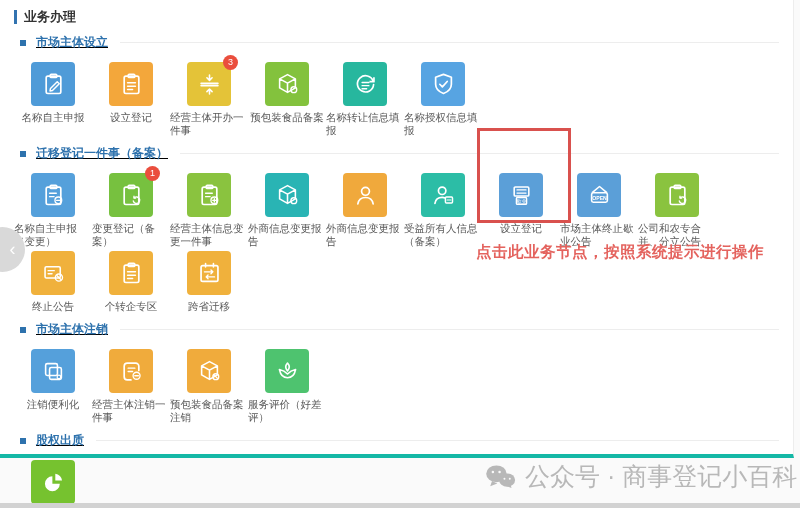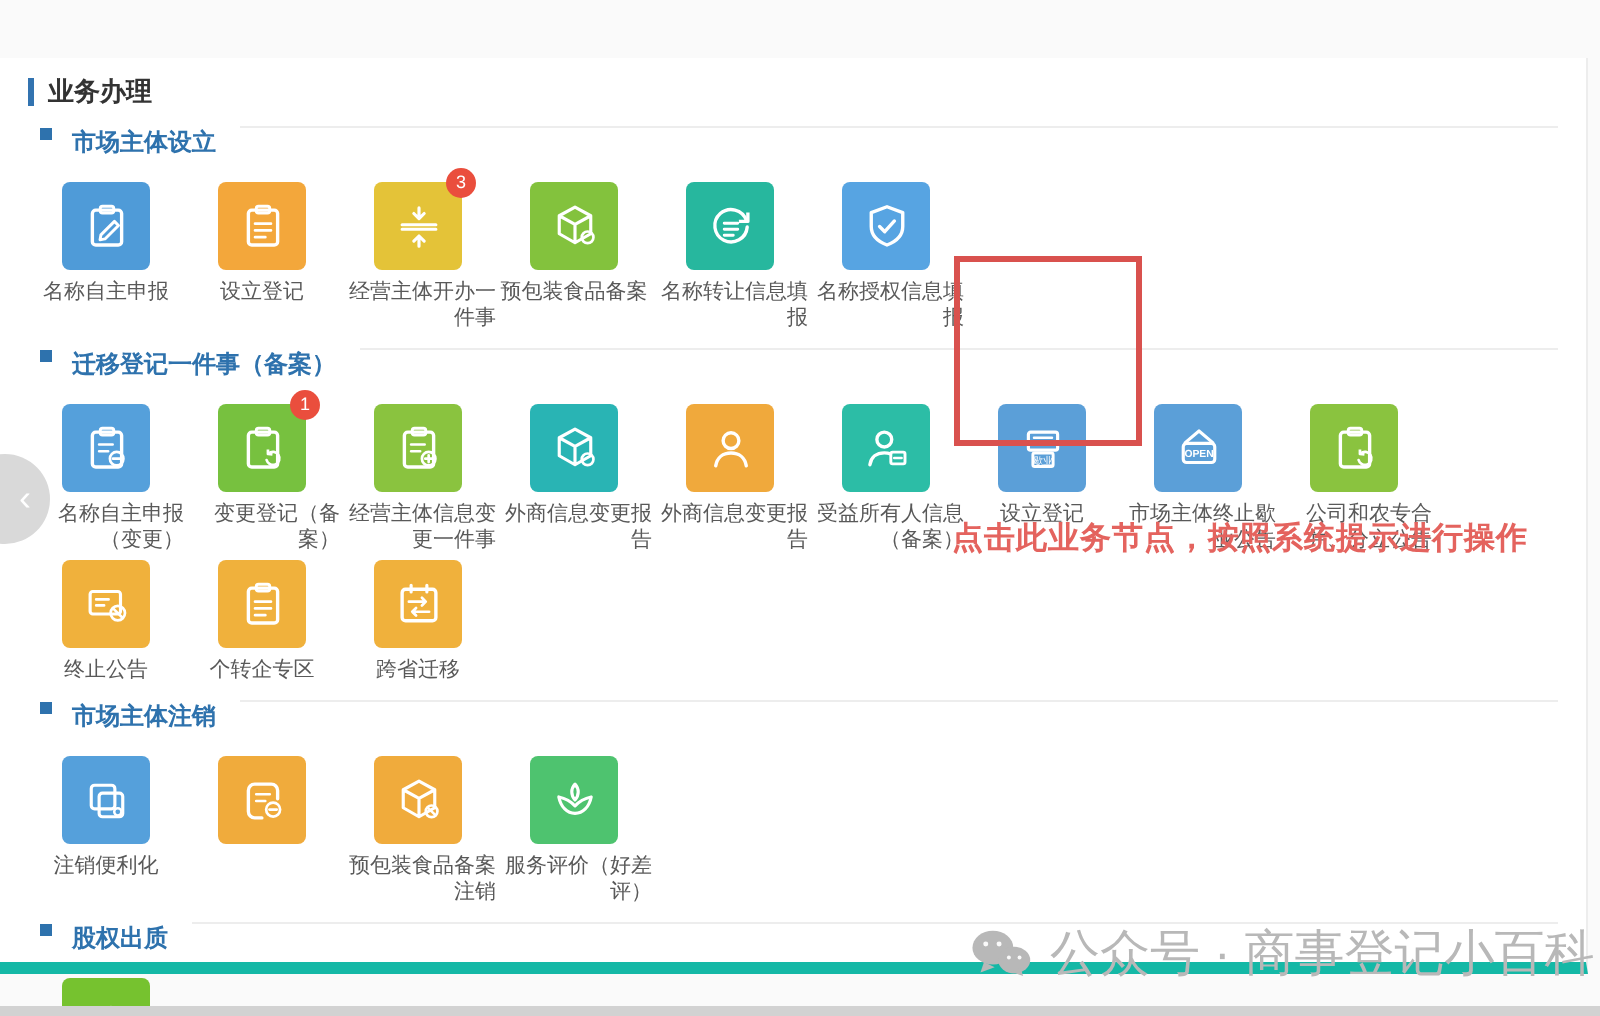--- a/index.html
+++ b/index.html
@@ -1,38 +1,38 @@
 <!DOCTYPE html>
 <html><head>
 <meta charset="utf-8">
 <style>
   * { margin:0; padding:0; box-sizing:border-box; }
   body { font-family:"Liberation Sans","DejaVu Sans",sans-serif; }
   .page { position:relative; width:800px; height:508px; background:#fafafa; overflow:hidden; }
   .panel { position:absolute; left:0; top:0; width:794px; height:458px; background:#fff;
-           border-right:1px solid #ededed; border-bottom:6px solid #14b8a6; padding:8px 6px 0 14px;margin-top:29px; }
+           border-right:1px solid #ededed; border-bottom:4px solid #14b8a6; padding:8px 6px 0 14px; }
   .panel-header { display:flex; align-items:center; margin-bottom:8px; }
   .vbar { width:3px; height:14px; background:#3273b0; margin-right:7px; }
   .p-title { font-size:13px; font-weight:bold; color:#333; }
   .warning { font-size:11.5px; color:#e34a4a; margin-left:16px; }
-  .sec-header { display:flex; align-items:flex-start; margin:5px 0 11px; }
+  .sec-header { display:flex; align-items:center; margin:5px 0 11px;text-decoration:underline; }
   .bullet { width:6px; height:6px; background:#2e72ad; margin:1px 10px 0 6px; }
   .sec-title { font-size:12px; font-weight:bold; color:#2e72ad; white-space:nowrap; }
   .rule { flex:1; height:1px; background:#ededed; margin:0 8px 0 12px; }
   .grid { display:flex; flex-wrap:wrap; align-items:flex-start; }
   .item { width:78px; display:flex; flex-direction:column; align-items:center; margin-bottom:3px; cursor:pointer; }
   .tile { position:relative; width:44px; height:44px; border-radius:4px; display:flex;
           align-items:center; justify-content:center; margin-bottom:5px; }
   .ic { width:27px; height:27px; }
-  .lbl { font-size:10.5px; line-height:13px; color:#595959; text-align:right; }
+  .lbl { font-size:10.5px; line-height:13px; color:#595959; text-align:left; }
   .badge { position:absolute; top:-7px; right:-7px; min-width:15px; height:15px; border-radius:8px;
            background:#ea4e3d; color:#fff; font-size:9px; line-height:15px; text-align:center; padding:0 4px; }
   .highlight-box { position:absolute; left:477px; top:128px; width:94px; height:95px;
                    border:3px solid #d9514e; z-index:5; pointer-events:none; }
-  .annotation { position:absolute; left:476px; top:259px; width:310px; font-size:15.5px;
+  .annotation { position:absolute; left:476px; top:242px; width:310px; font-size:15.5px;
                 font-weight:bold; color:#e4635e; letter-spacing:0.5px; z-index:5; }
   .carousel-prev { position:absolute; left:-20px; top:227px; width:45px; height:45px; border-radius:50%;
                    background:#d9d9d9; display:flex; align-items:center; justify-content:center;
                    padding-left:20px; color:#fff; font-size:18px; z-index:6; cursor:pointer; }
   .watermark { position:absolute; left:484px; top:460px; display:flex; align-items:center; gap:9px;
                color:#b8b8b8; font-size:25px; }
   .wm-icon { width:32px; height:27px; }
   .bottom-strip { position:absolute; left:0; bottom:0; width:800px; height:5px; background:#d2d2d2; }
   svg.defs { position:absolute; width:0; height:0; }
 </style>
@@ -339,20 +339,21 @@
             </svg>
           </div>
           <div class="lbl">注销便利化</div>
         </div>
       <div class="item">
           <div class="tile" style="background: rgb(240, 171, 60);">
             <svg class="ic">
               <use href="#i-doc-minus"></use>
             </svg>
           </div>
+          <div class="lbl">经营主体注销一件事</div>
         </div>
       <div class="item">
           <div class="tile" style="background: rgb(240, 171, 60);">
             <svg class="ic">
               <use href="#i-package-slash"></use>
             </svg>
           </div>
           <div class="lbl">预包装食品备案注销</div>
         </div>
       <div class="item">

